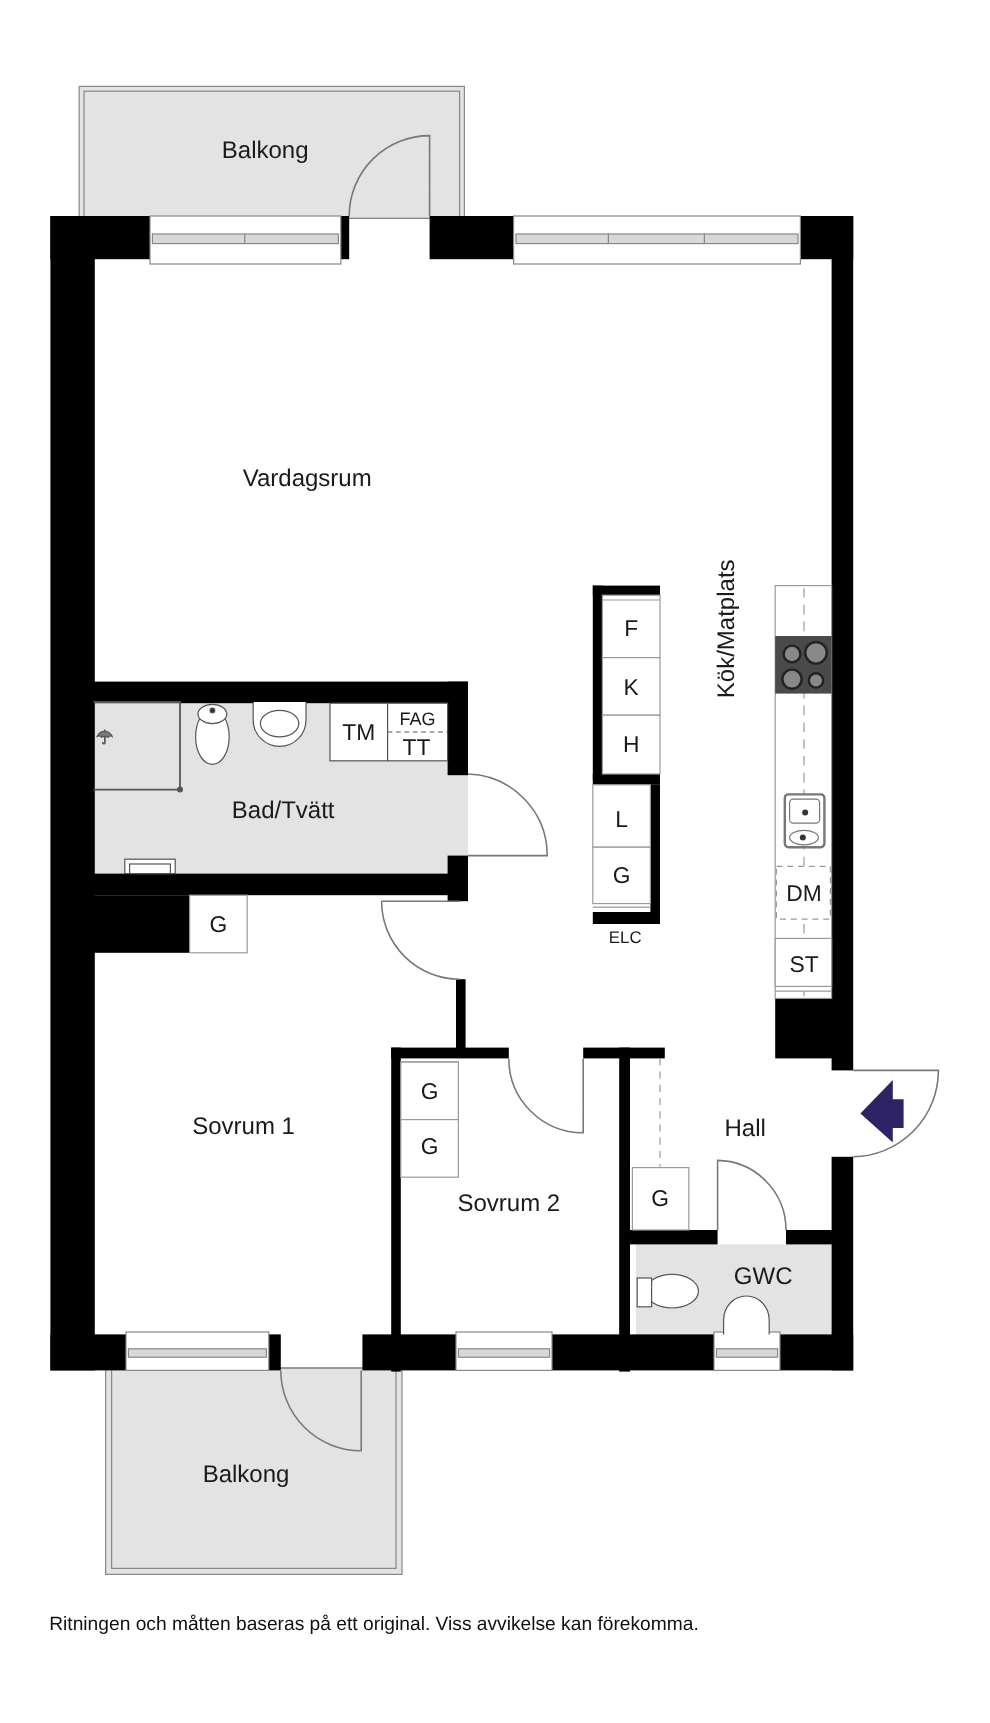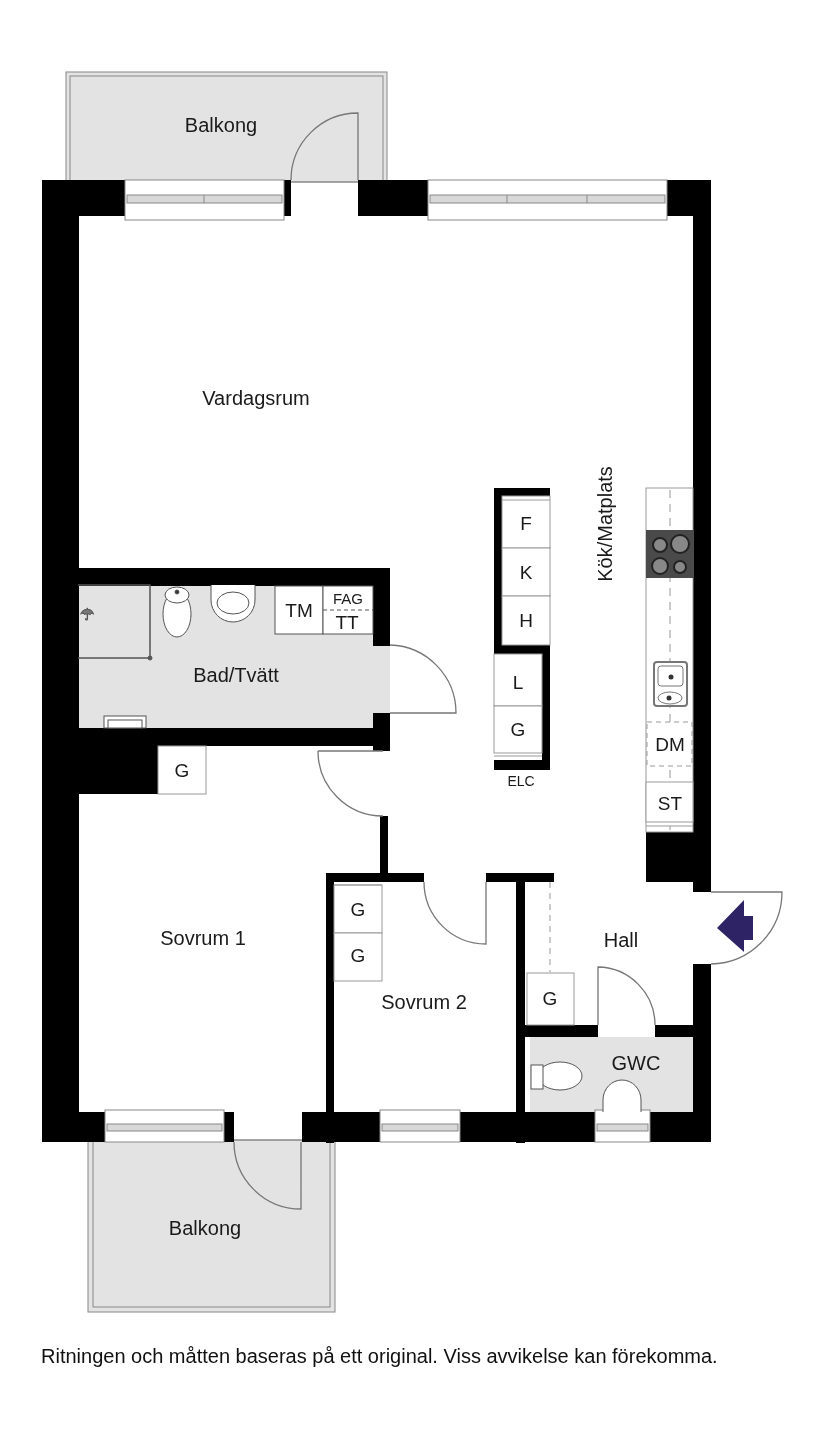--- a/index.html
+++ b/index.html
@@ -2,21 +2,21 @@
 <html><head>
 <meta charset="utf-8">
 <style>
   html, body { margin: 0; padding: 0; background: #ffffff; }
   body { width: 825px; height: 1436px; position: relative; overflow: hidden; font-family: "Liberation Sans", sans-serif; }
   #plan { position: absolute; left: 0; top: 0; }
   .lbl { font-family: "Liberation Sans", sans-serif; fill: #1a1a1a; }
   .room { font-size: 20px; }
   .fix { font-size: 19px; }
   .small { font-size: 14px; }
-  .disclaimer { position: absolute; left: 41px; top: 1345px; font-size: 20px; color: #111; font-family: "Liberation Sans", sans-serif; white-space: nowrap; }
+  .disclaimer { position: absolute; left: 41px; top: 1345px; font-size: 16px; color: #111; font-family: "Liberation Sans", sans-serif; white-space: nowrap; }
 </style>
 </head>
 <body>
 
 <svg id="plan" width="825" height="1436" viewBox="0 0 825 1436" xmlns="http://www.w3.org/2000/svg">
 
   <g>
     <rect x="66" y="72" width="321" height="110" fill="#e3e3e3" stroke="#888" stroke-width="1"></rect>
     <rect x="70" y="76" width="313" height="106" fill="none" stroke="#888" stroke-width="1"></rect>
   </g>

